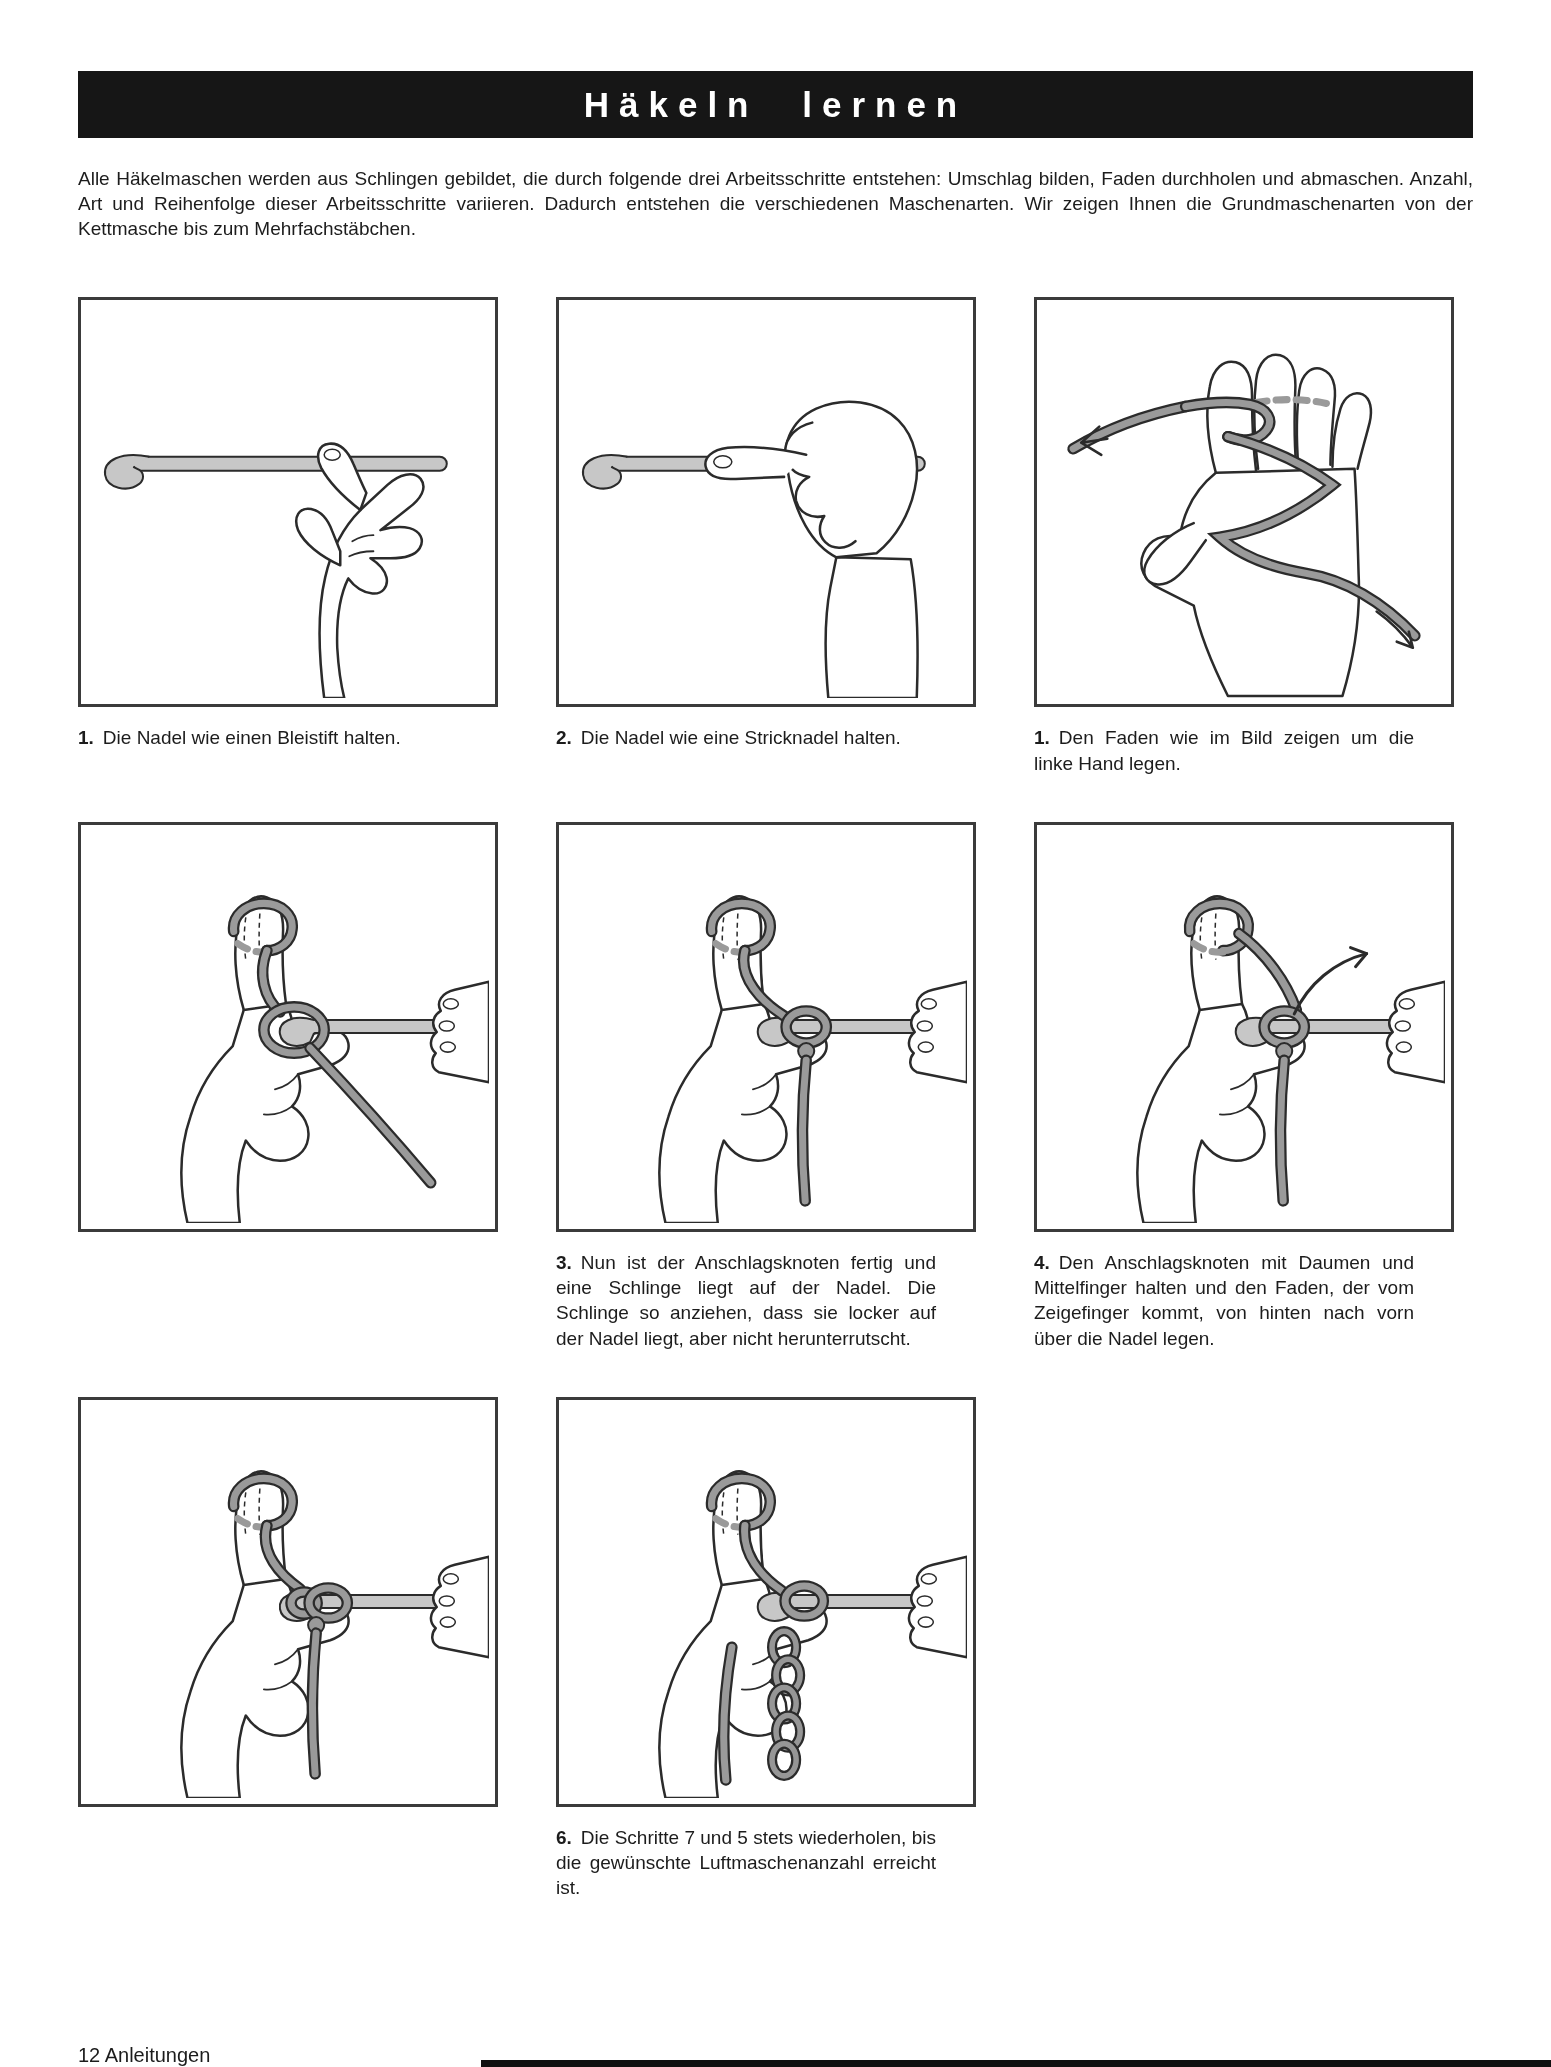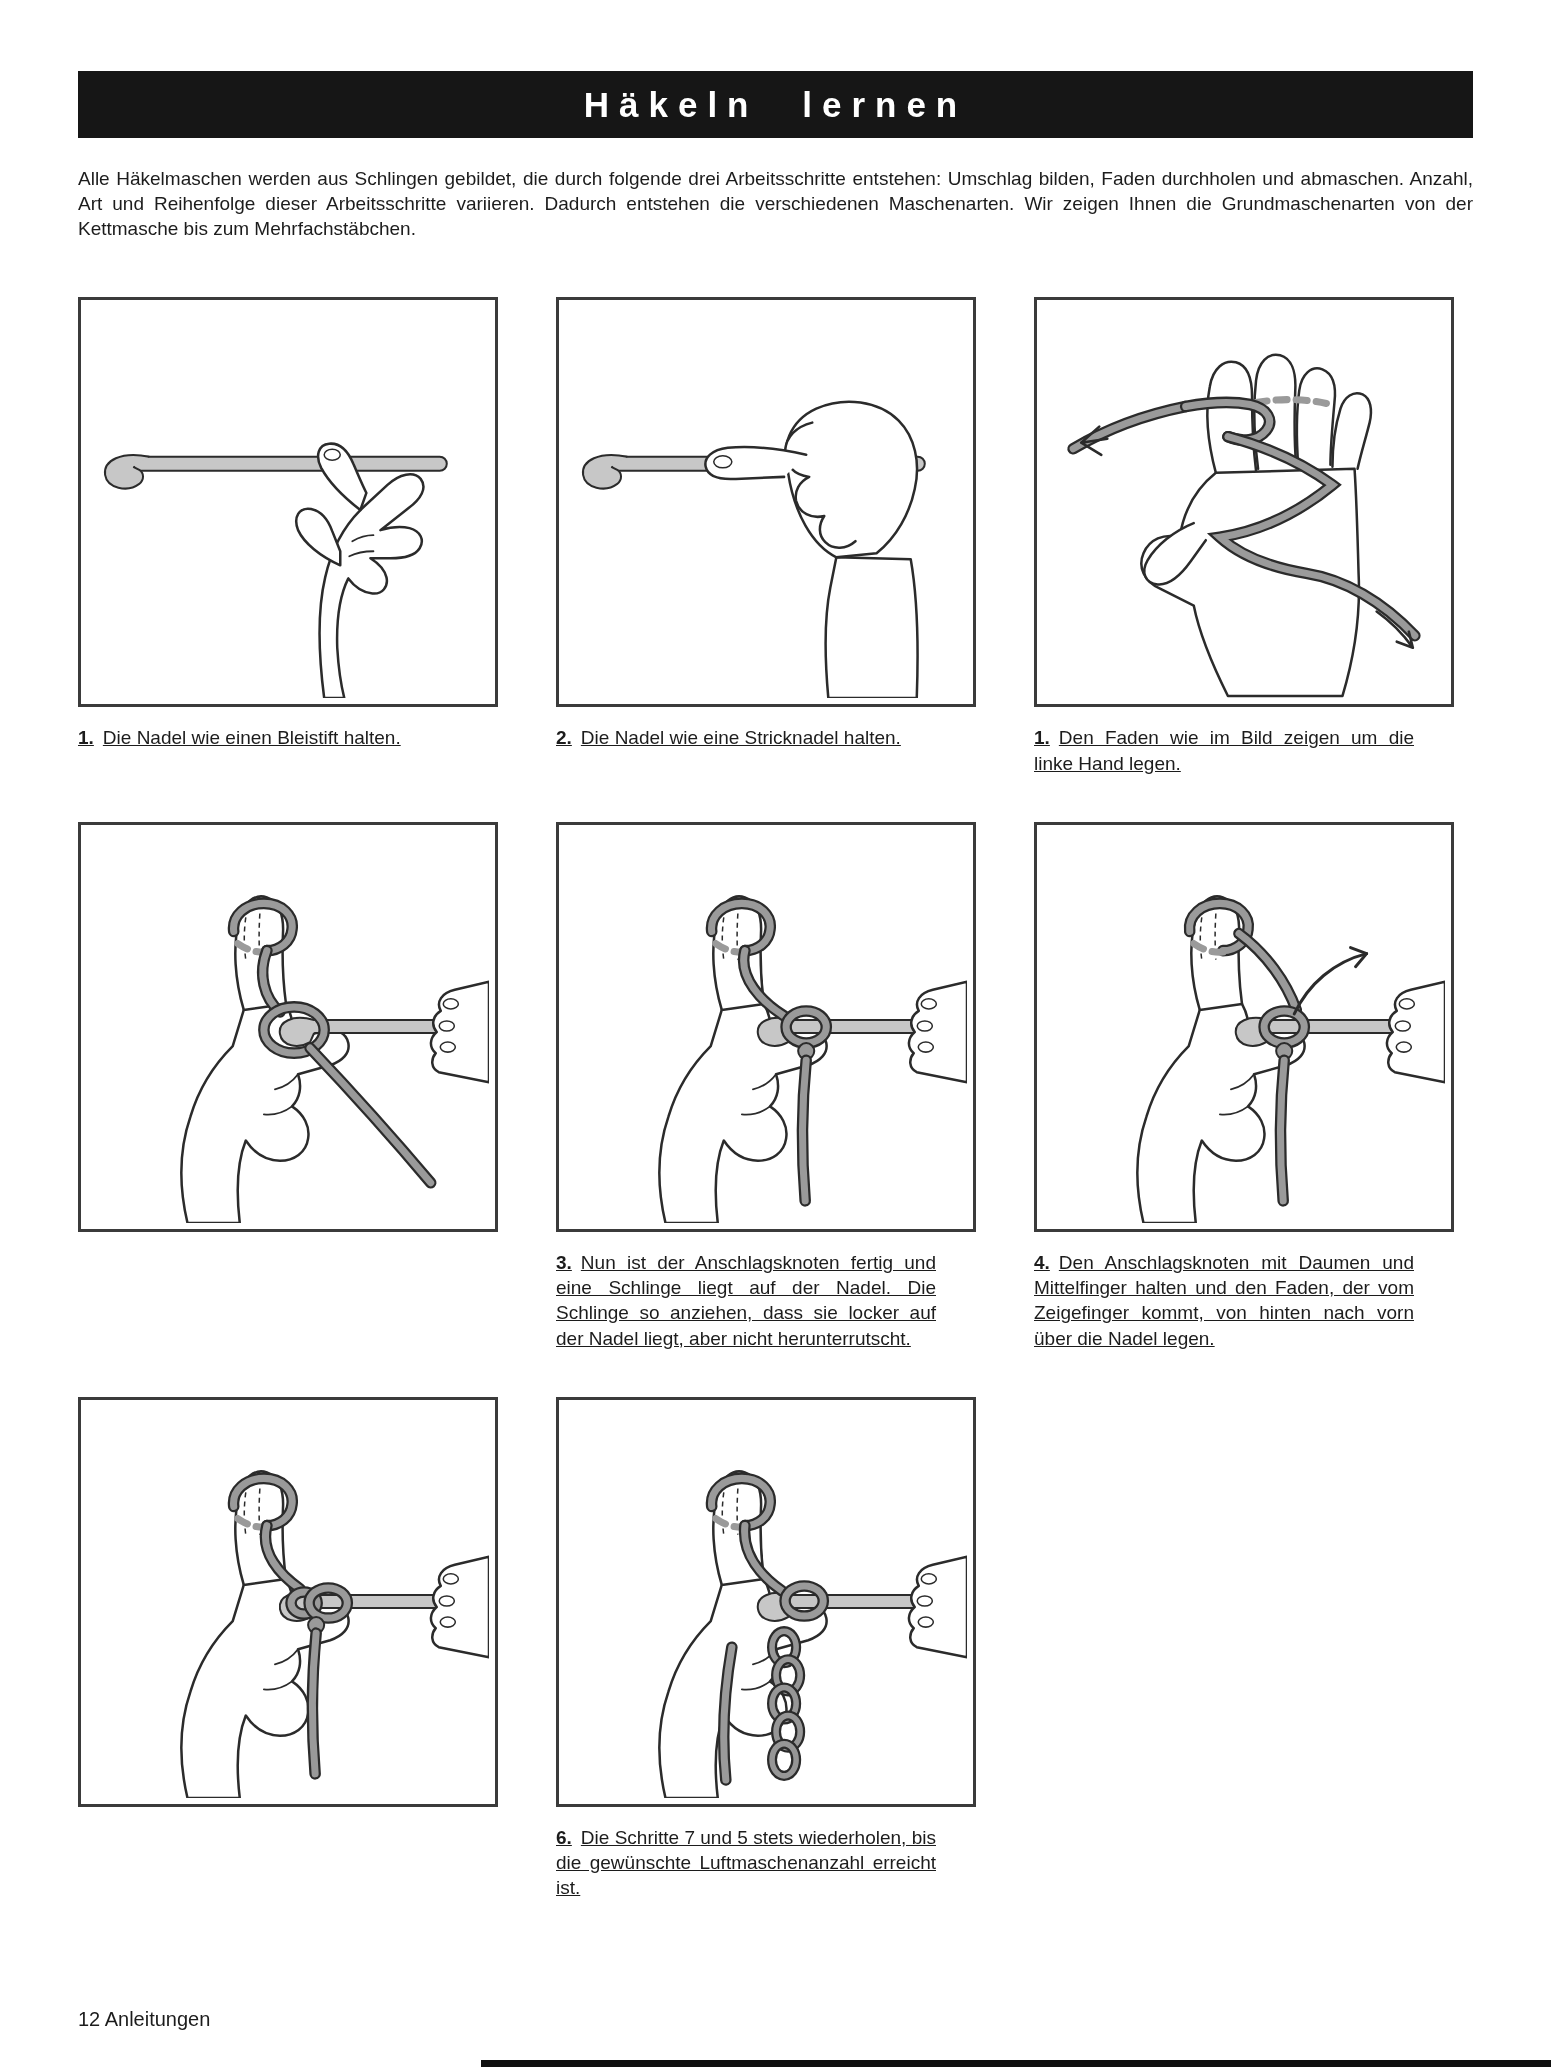--- a/index.html
+++ b/index.html
@@ -28,33 +28,33 @@
   }
 
   .grid {
     margin-top: 56px;
     display: grid;
     grid-template-columns: repeat(3, 420px);
     column-gap: 58px;
     row-gap: 46px;
     align-items: start;
   }
-  figure.cell { width: 380px; text-decoration: underline; }
+  figure.cell { width: 380px; }
   .panel {
     width: 420px; height: 410px;
     border: 3px solid #3b3b3b;
     background: #ffffff;
     padding: 6px;
   }
   .panel svg { width: 100%; height: 100%; display: block; }
 
   .caption { margin-top: 18px; font-size: 19px; line-height: 1.33; text-align: justify; }
   .step-no { margin-right: 9px; }
 
-  .footer { margin-top: auto; padding-bottom: 36px; font-size: 20px; }
+  .footer { margin-top: auto; font-size: 20px; }
 
   .page-edge {
     position: absolute; bottom: 0; left: 31%; width: 69%; height: 7px;
     background: #101010;
   }
 
   
   .skin { fill: #fff; stroke: #2b2b2b; stroke-width: 2.5; stroke-linejoin: round; stroke-linecap: round; }
   .thinline { stroke-width: 1.5; }
   .ink { fill: none; stroke: #2b2b2b; stroke-width: 1.8; stroke-linecap: round; stroke-linejoin: round; }

